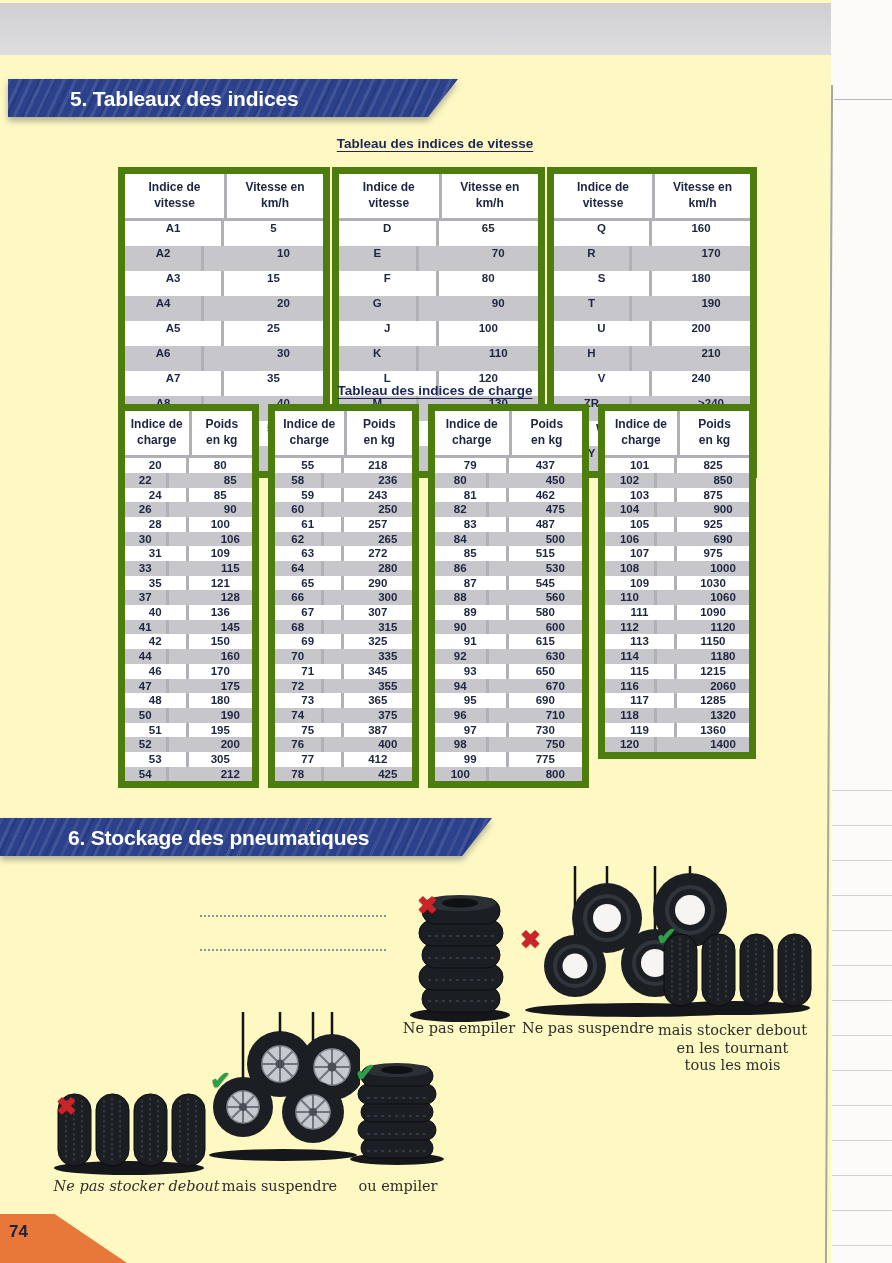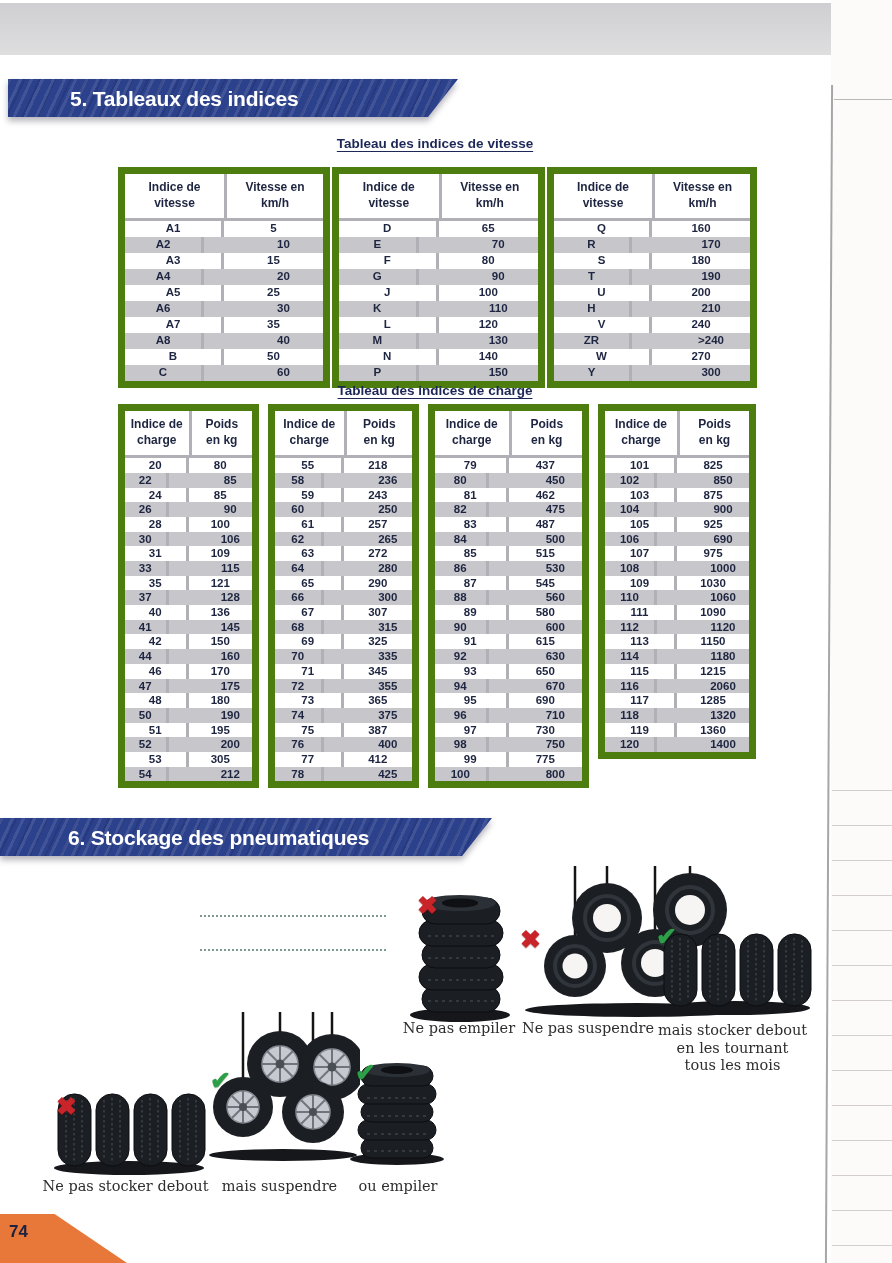--- a/index.html
+++ b/index.html
@@ -1,17 +1,17 @@
 <!DOCTYPE html>
 <html><head>
 <meta charset="utf-8">
 <style>
   html,body{margin:0;padding:0;}
   body{background:#e9e9ea;font-family:"Liberation Sans",sans-serif;}
-  #page{position:relative;width:892px;height:1263px;background:#ffffff;overflow:hidden;}
+  #page{position:relative;width:892px;height:1263px;background:#fef9c3;overflow:hidden;}
 
   
   .topbar{position:absolute;left:0;top:3px;width:833px;height:52px;
           background:linear-gradient(#cfcfd3,#dededf);}
   .margin-area{position:absolute;left:831px;top:0;width:61px;height:1263px;background:#fcfbfa;}
   .page-edge{position:absolute;left:828px;top:85px;width:2px;height:1178px;background:#a6a6a8;transform:rotate(0.3deg);}
   .margin-topline{position:absolute;left:834px;top:99px;width:58px;height:1px;background:#b7b7ba;}
   .margin-lines{position:absolute;left:832px;top:756px;width:60px;height:505px;
      background:repeating-linear-gradient(to bottom, transparent 0 34px, rgba(165,150,158,0.45) 34px 35px);}
 
@@ -34,21 +34,21 @@
   
   .subtable{position:absolute;background:#fff;border:7px solid #4d7c0f;box-sizing:border-box;}
   .st-head{display:grid;grid-template-columns:1fr 1fr;border-bottom:3px solid #b0b0b6;}
   .st-hcell{text-align:center;font-weight:bold;font-size:12px;line-height:1.3;
             padding:6px 2px 7px;color:#1e2540;}
   .st-hcell + .st-hcell{border-left:3px solid #b0b0b6;}
   .st-row{display:grid;grid-template-columns:1fr 1fr;}
   .st-row.even{background:#c6c6cb;gap:40px;}
   .st-cell{text-align:center;font-weight:bold;font-size:11.5px;color:#1e2540;}
   .st-cell:first-child{border-right:3px solid #b0b0b6;}
-  .speed .st-cell{height:16px;line-height:15px;text-align:center;}
+  .speed .st-cell{height:25px;line-height:15px;text-align:center;}
   .load  .st-cell{height:14.7px;line-height:14.7px;}
   .st-s1{left:118px;top:167px;width:212px}
   .st-s2{left:332px;top:167px;width:213px}
   .st-s3{left:547px;top:167px;width:210px}
   .st-l1{left:118px;top:404px;width:141px}
   .st-l2{left:268px;top:404px;width:151px}
   .st-l3{left:428px;top:404px;width:161px}
   .st-l4{left:598px;top:404px;width:158px}
 
   
@@ -699,21 +699,21 @@
         <line x1="90" y1="12" x2="90" y2="72"></line>
           <line x1="98" y1="10" x2="98" y2="74"></line>
           <line x1="106" y1="12" x2="106" y2="72"></line>
         <line x1="128" y1="12" x2="128" y2="72"></line>
           <line x1="136" y1="10" x2="136" y2="74"></line>
           <line x1="144" y1="12" x2="144" y2="72"></line>
       </g>
     </svg>
   </div>
   <span class="mark x" style="left:56px;top:1094px;">✖</span>
-  <div class="caption" style="left:38px;top:1178px;width:175px;">Ne pas stocker debout</div>
+  <div class="caption" style="left:49px;top:1178px;width:175px;font-style:italic;">Ne pas stocker debout</div>
 
   <div class="ill" style="left:205px;top:1012px;width:155px;height:150px;">
     <svg width="155" height="150" viewBox="0 0 155 150">
       <ellipse cx="78" cy="143" rx="74" ry="6" fill="#15171b"></ellipse>
       <g stroke="#141414" stroke-width="2.5">
         <line x1="75" y1="0" x2="75" y2="52"></line>
         <line x1="127" y1="0" x2="127" y2="55"></line>
         <line x1="38" y1="0" x2="38" y2="95"></line>
         <line x1="108" y1="0" x2="108" y2="100"></line>
       </g>

